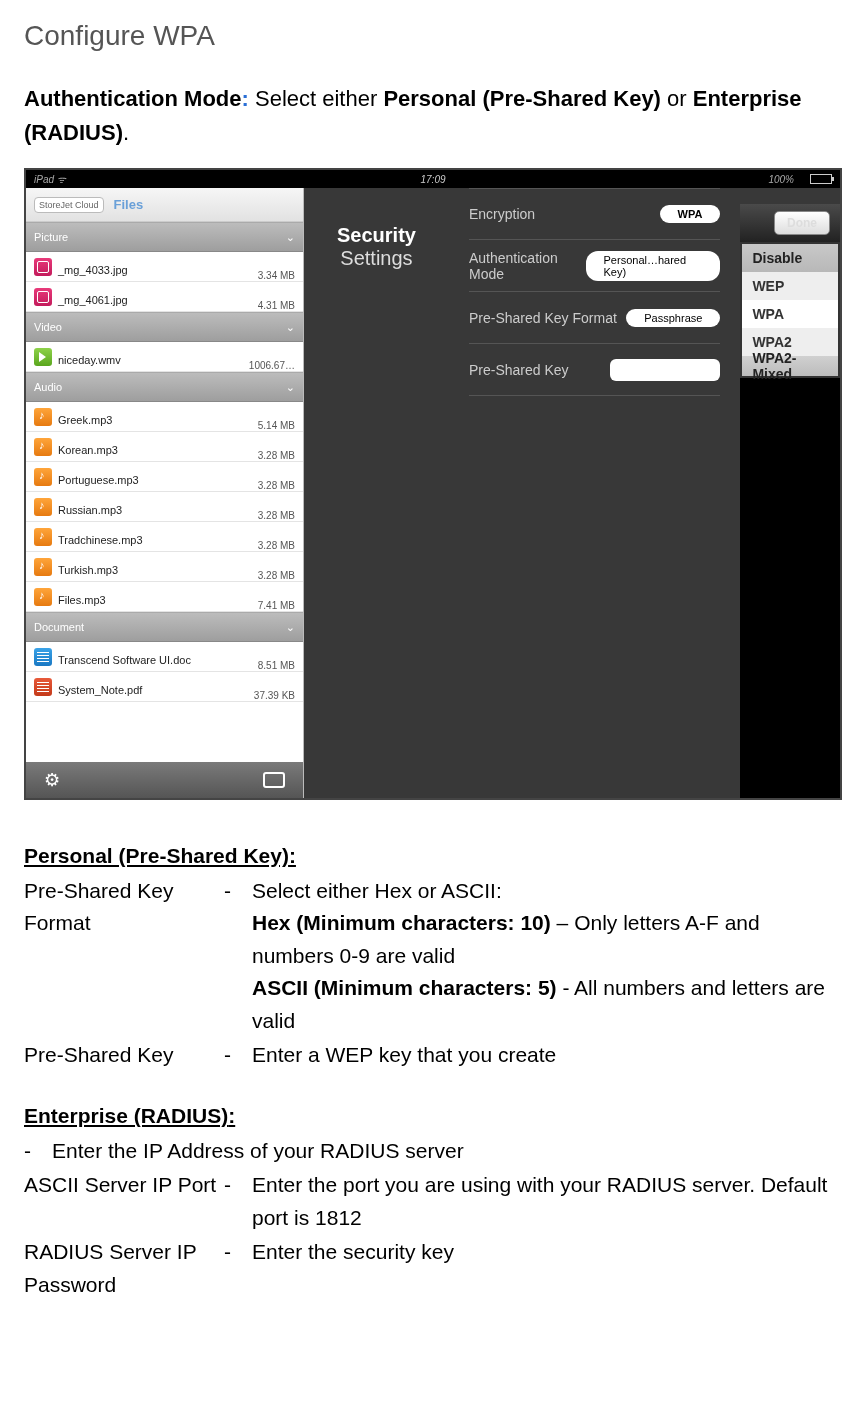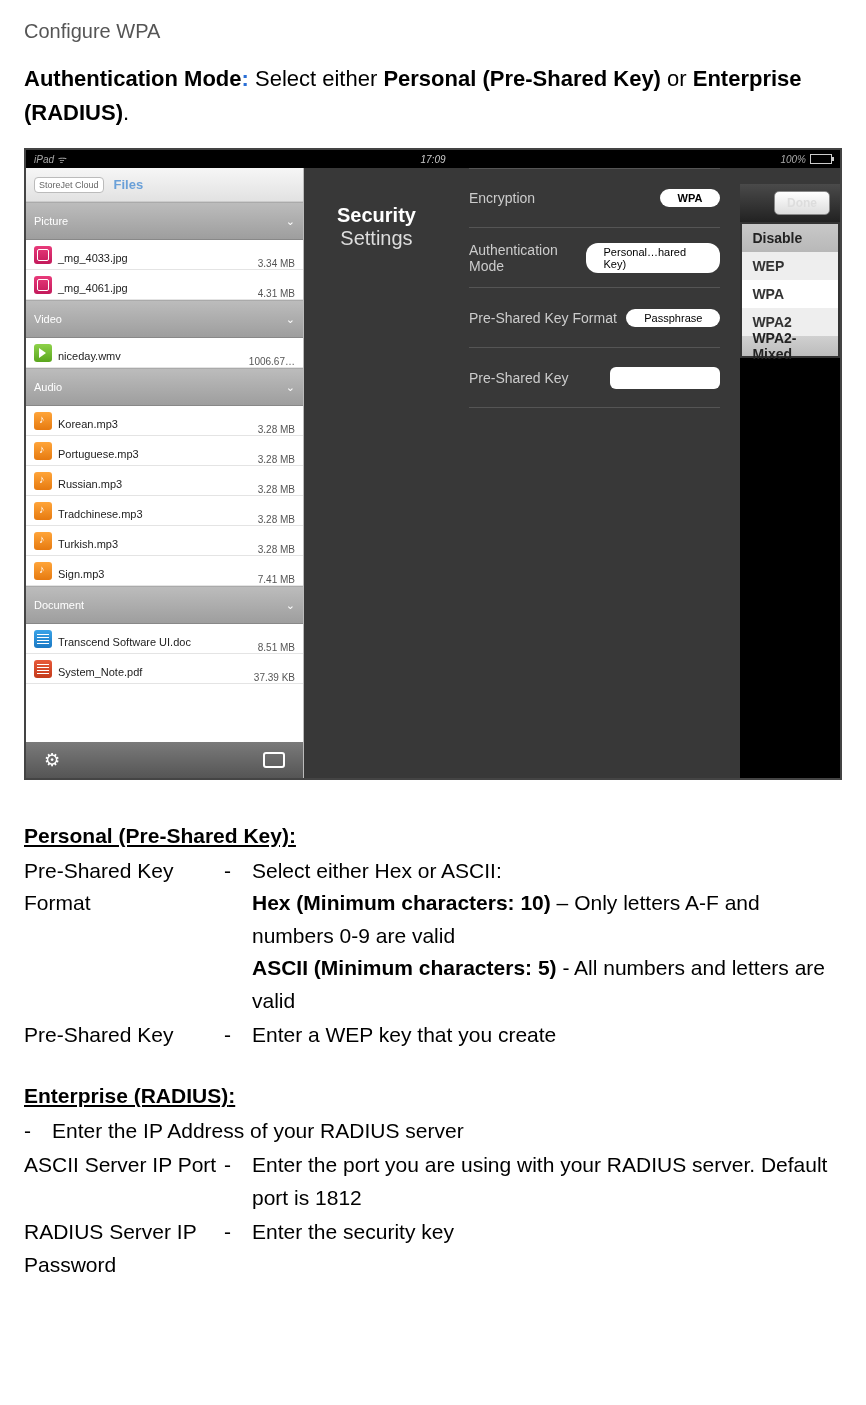--- a/index.html
+++ b/index.html
@@ -1,37 +1,37 @@
 <!DOCTYPE html>
 <html><head>
 <meta charset="utf-8">
 <style>
   * { box-sizing: border-box; margin: 0; padding: 0; }
   body { font-family: Arial, Helvetica, sans-serif; width: 866px; background: #fff; color: #000; }
   .page { padding: 20px 24px; }
-  h1.title { font-size: 20px; font-weight: 400; color: #555; margin-bottom: 19px; }
+  h1.title { font-size: 28px; font-weight: 400; color: #555; margin-bottom: 30px; }
   p.intro { font-size: 22px; line-height: 1.55; margin-bottom: 18px; }
   p.intro b { font-weight: 700; }
   p.intro .colon { color: #2a6fd6; font-weight: 700; }
 
   
   .shot { border: 2px solid #444; width: 100%; position: relative; font-size: 11px; color: #000; }
   .statusbar { background: #000; color: #aaa; height: 18px; display: flex; align-items: center; justify-content: space-between; padding: 0 8px; font-size: 10px; font-style: italic; }
   .statusbar .center { position: absolute; left: 50%; transform: translateX(-50%); color: #ccc; }
-  .statusbar .right { display: flex; align-items: center; gap: 4px; }
+  .statusbar .right { display: flex; align-items: center; gap: 16px; }
   .battery { width: 22px; height: 10px; border: 1px solid #ccc; position: relative; }
   .battery::after { content:""; position:absolute; right:-3px; top:2px; width:2px; height:4px; background:#ccc; }
 
   .appbody { display: flex; height: 610px; }
   .sidebar { width: 278px; border-right: 1px solid #bbb; display: flex; flex-direction: column; background: #fff; }
   .sb-header { height: 34px; background: linear-gradient(#f6f6f6,#e2e2e2); display: flex; align-items: center; gap: 10px; padding: 0 8px; border-bottom: 1px solid #ccc; }
   .sb-header .logo { background: #fff; border: 1px solid #bbb; border-radius: 4px; padding: 2px 4px; font-size: 9px; color: #666; }
   .sb-header .files { color: #6aa0d8; font-weight: bold; font-size: 13px; }
 
-  .sb-section { height: 38px; background: linear-gradient(#bcbcbc,#9e9e9e); color: #fff; font-size: 11px; display: flex; align-items: center; justify-content: space-between; padding: 0 8px; border-top: 1px solid #aaa; border-bottom: 1px solid #888; }
+  .sb-section { height: 30px; background: linear-gradient(#bcbcbc,#9e9e9e); color: #fff; font-size: 11px; display: flex; align-items: center; justify-content: space-between; padding: 0 8px; border-top: 1px solid #aaa; border-bottom: 1px solid #888; }
   .sb-section .chev { color: #fff; }
 
   .sb-row { height: 30px; display: flex; align-items: center; justify-content: space-between; padding: 0 8px; border-bottom: 1px solid #e4e4e4; }
   .sb-row .left { display: flex; align-items: flex-end; gap: 6px; }
   .sb-row .fn { font-size: 11px; color: #222; }
   .sb-row .size { font-size: 10px; color: #555; margin-top: 18px; }
   .sb-row .icon { width: 18px; height: 18px; border-radius: 3px; display: inline-block; }
   .ic-pic { background: linear-gradient(#e83a7a,#c31a5b); position: relative; }
   .ic-pic::after { content:""; position:absolute; inset:3px; border:1px solid #fff; border-radius:2px; }
   .ic-vid { background: linear-gradient(#8ed24a,#5aa61e); position: relative; }
@@ -44,21 +44,21 @@
   .ic-doc-red::after { content:""; position:absolute; inset:4px 3px; background:repeating-linear-gradient(#fff,#fff 1px,transparent 1px,transparent 3px); }
 
   .sb-footer { margin-top: auto; height: 36px; background: linear-gradient(#7a7a7a,#555); display: flex; align-items: center; justify-content: space-between; padding: 0 18px; }
   .sb-footer .gear { color: #fff; font-size: 18px; }
   .sb-footer .tab { width: 22px; height: 16px; border: 2px solid #fff; border-radius: 3px; }
 
   .mainpanel { flex: 1; background: #383838; color: #ddd; display: flex; flex-direction: row; position: relative; }
   .mp-title { text-align: center; font-size: 20px; color: #ddd; padding: 36px 0 40px; }
   .mp-title b { color: #fff; font-weight: bold; }
   .settings-list { padding: 0 20px; }
-  .set-row { height: 60px; border-bottom: 1px solid #555; display: flex; align-items: center; justify-content: space-between; font-size: 14px; color: #ccc; }
+  .set-row { height: 52px; border-bottom: 1px solid #555; display: flex; align-items: center; justify-content: space-between; font-size: 14px; color: #ccc; }
   .set-row:first-child { border-top: 1px solid #555; }
   .pillbtn { background: #fff; border-radius: 12px; padding: 3px 18px; font-size: 11px; color: #000; font-weight: bold; }
   .pillbtn.norm { font-weight: normal; }
   .pillinput { background: #fff; border-radius: 6px; width: 110px; height: 22px; }
 
   .picker-wrap { margin-top: 16px; background: #000; }
   .done-bar { height: 38px; background: linear-gradient(#4a4a4a,#222); display: flex; justify-content: flex-end; align-items: center; padding: 0 10px; }
   .done-btn { background: linear-gradient(#fff,#ddd); border: 1px solid #888; border-radius: 5px; padding: 4px 12px; font-size: 12px; font-weight: bold; }
   .picker { border: 2px solid #333; background: #6d28d9; }
   .picker-row { height: 28px; display: flex; align-items: center; padding: 0 10px; font-size: 14px; font-weight: bold; color: #333; }
@@ -134,20 +134,27 @@
             <span class="size">1006.67…</span>
           </div>
 
         <div class="sb-section">
           <span>Audio</span>
           <span class="chev">⌄</span>
         </div>
         <div class="sb-row">
             <span class="left">
               <span class="icon ic-aud"></span>
+              <span class="fn">Greek.mp3</span>
+            </span>
+            <span class="size">5.14 MB</span>
+          </div>
+        <div class="sb-row">
+            <span class="left">
+              <span class="icon ic-aud"></span>
               <span class="fn">Korean.mp3</span>
             </span>
             <span class="size">3.28 MB</span>
           </div>
         <div class="sb-row">
             <span class="left">
               <span class="icon ic-aud"></span>
               <span class="fn">Portuguese.mp3</span>
             </span>
             <span class="size">3.28 MB</span>
@@ -169,21 +176,21 @@
         <div class="sb-row">
             <span class="left">
               <span class="icon ic-aud"></span>
               <span class="fn">Turkish.mp3</span>
             </span>
             <span class="size">3.28 MB</span>
           </div>
         <div class="sb-row">
             <span class="left">
               <span class="icon ic-aud"></span>
-              <span class="fn">Sign.mp3</span>
+              <span class="fn">Files.mp3</span>
             </span>
             <span class="size">7.41 MB</span>
           </div>
 
         <div class="sb-section">
           <span>Document</span>
           <span class="chev">⌄</span>
         </div>
         <div class="sb-row">
             <span class="left">

